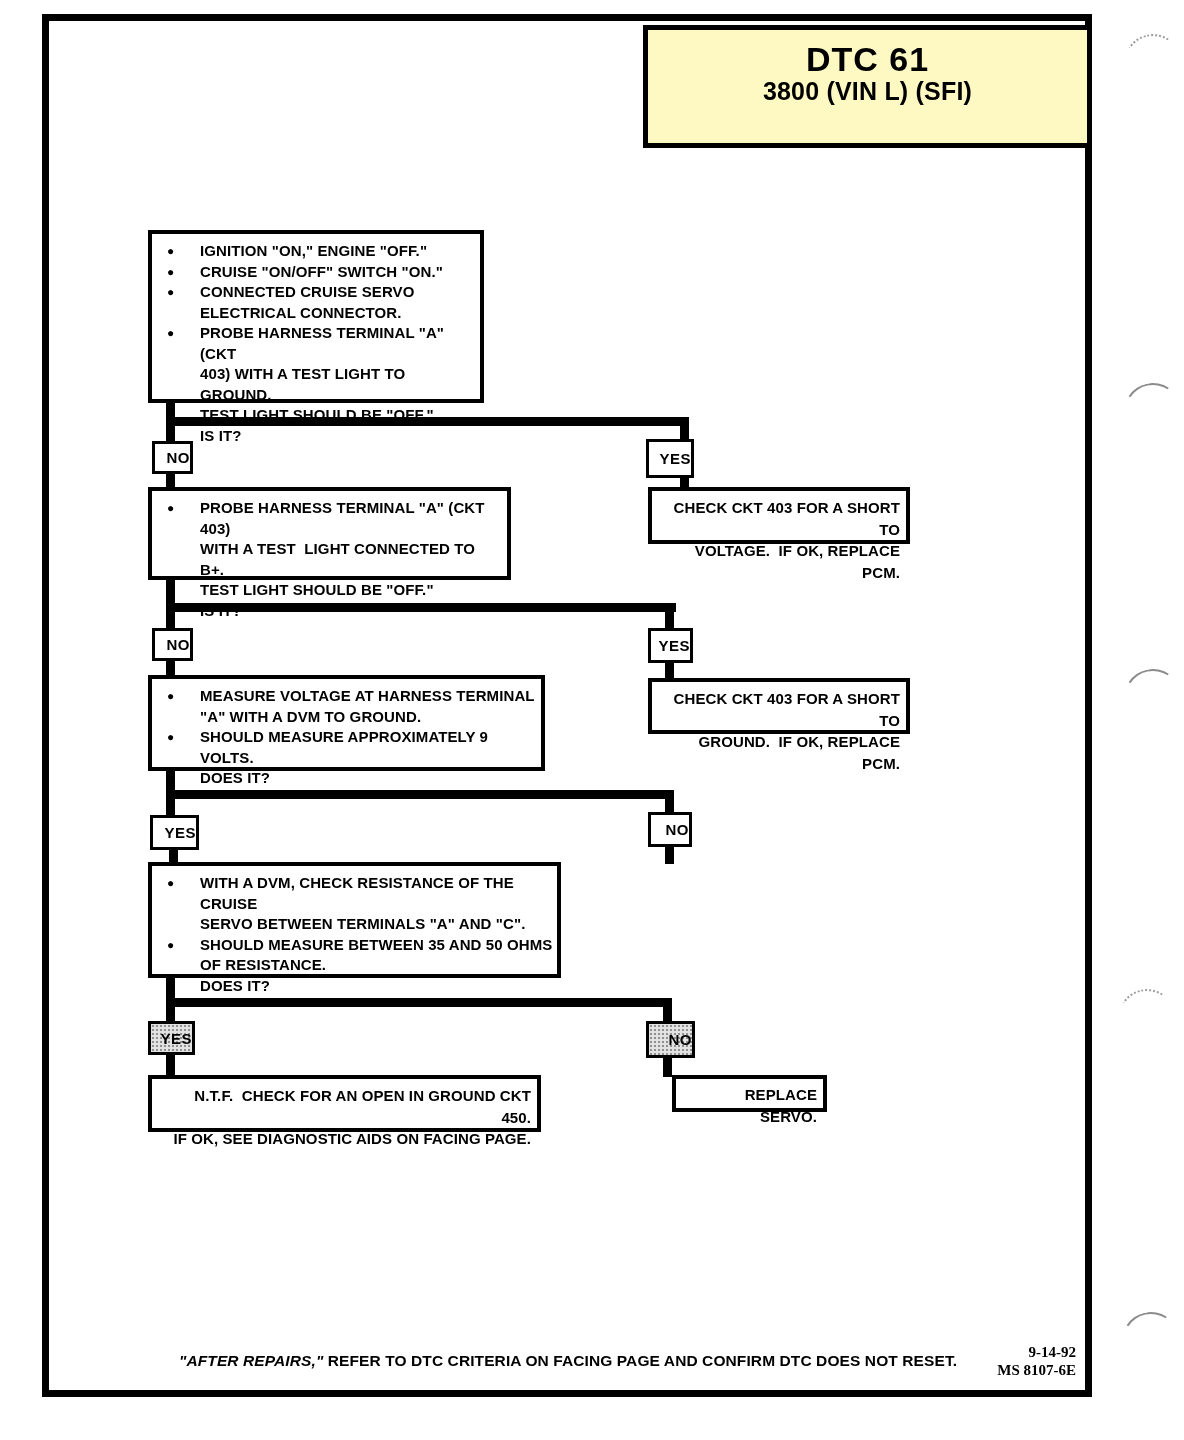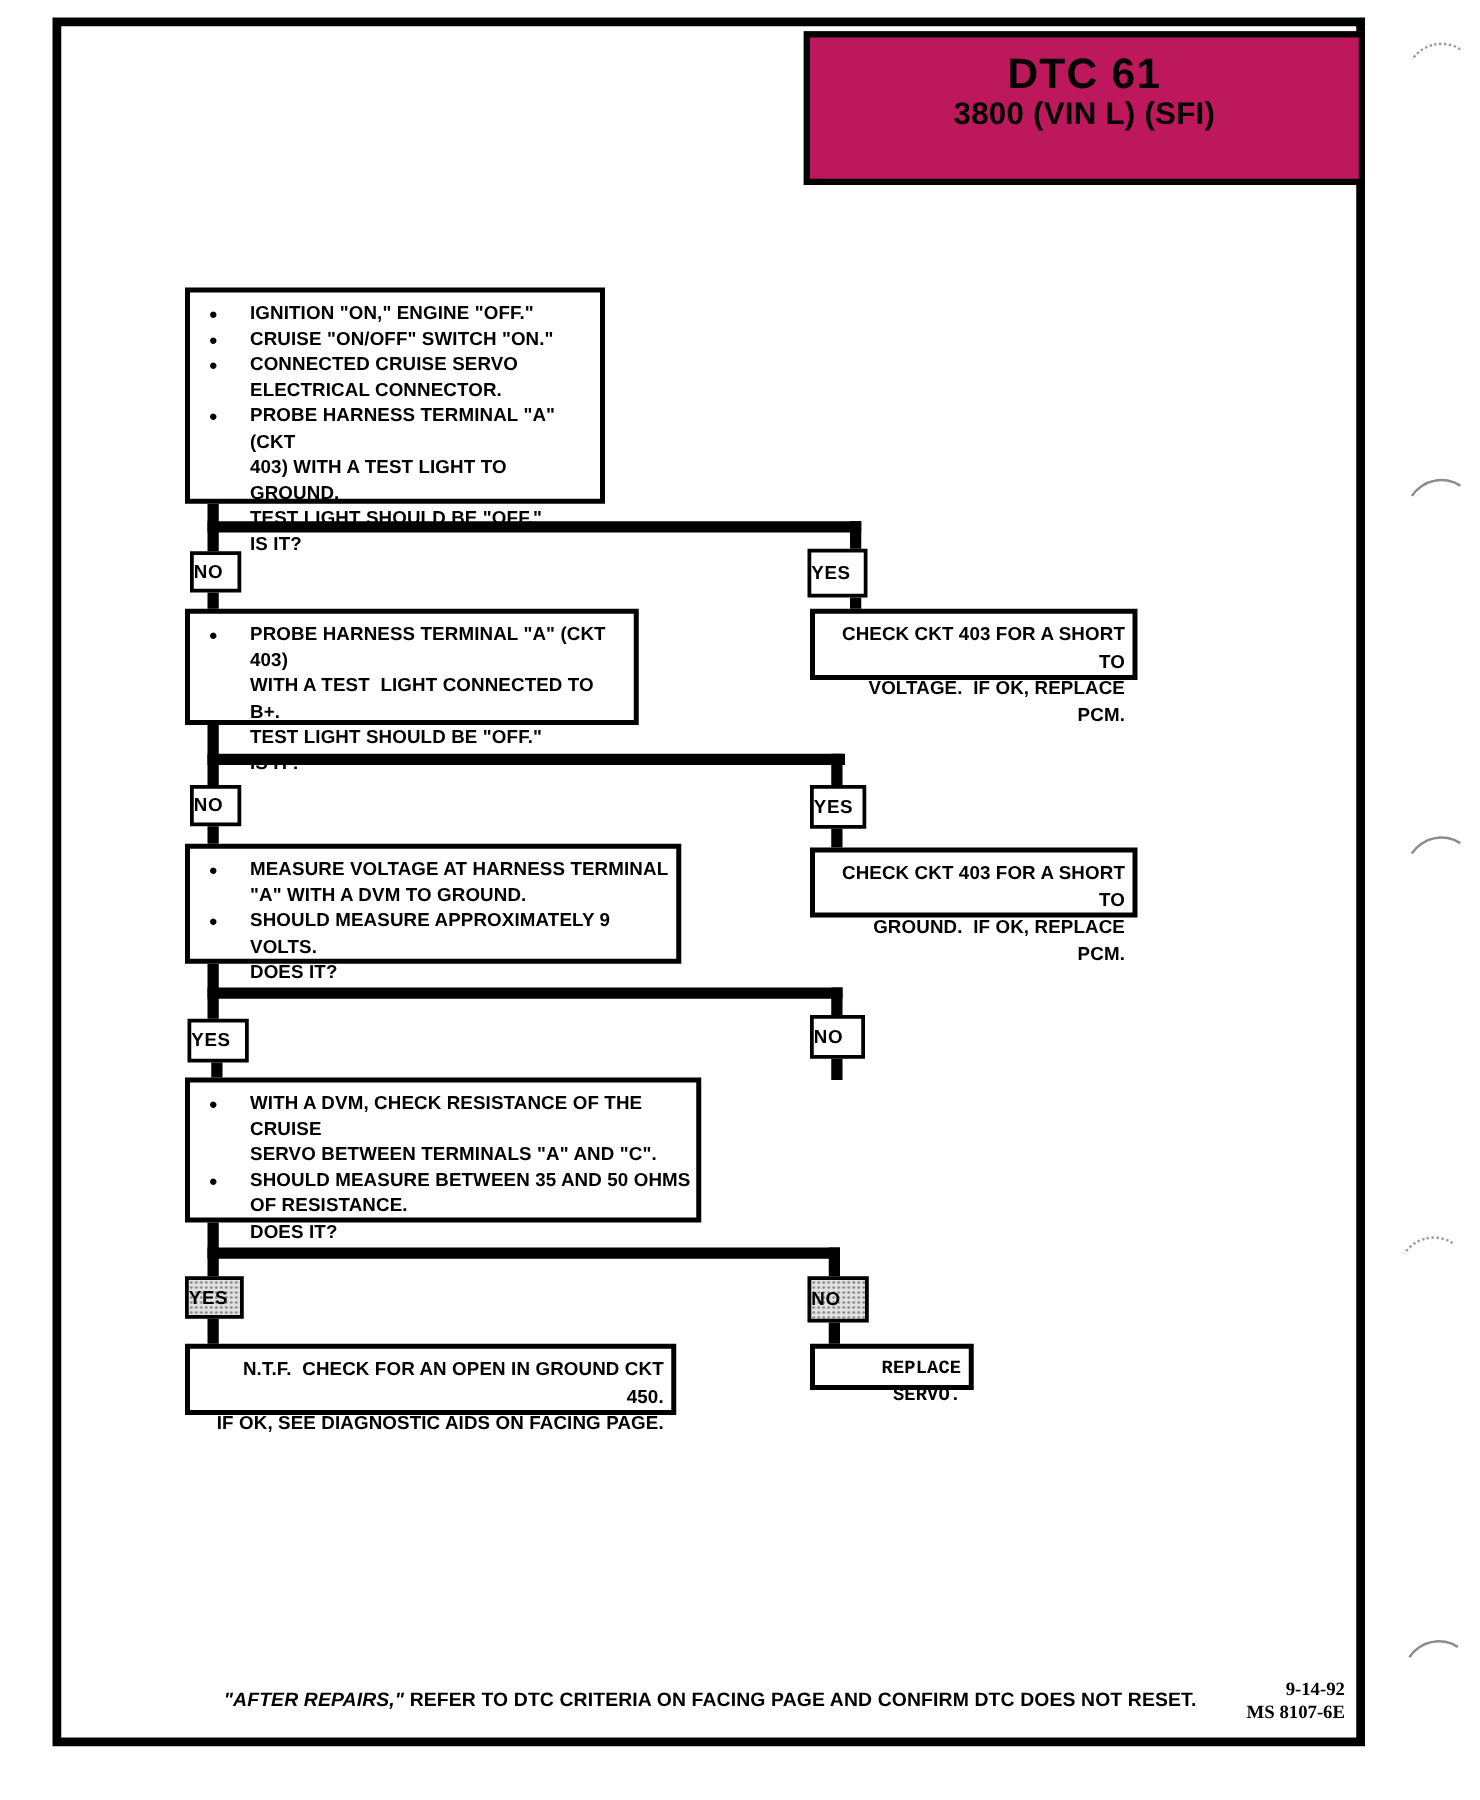--- a/index.html
+++ b/index.html
@@ -8,21 +8,21 @@
     font-family:"Liberation Sans", sans-serif; color:#000;
     overflow:hidden;
   }
   .frame {
     position:absolute; left:42px; top:14px; width:1036px; height:1369px;
     border:7px solid #000; box-sizing:content-box; background:#fff;
   }
   
   .title-box {
     position:absolute; left:643px; top:25px; width:439px; height:113px;
-    border:5px solid #000; background:#be185d; text-align:center;
+    border:5px solid #000; background:#fef9c3; text-align:center;
     font-weight:bold;
   }
   .title-dtc   { font-size:34px; letter-spacing:1px; margin-top:10px; line-height:38px; }
   .title-main  { font-size:25px; line-height:27px; margin-top:4px; letter-spacing:0.2px; }
   .title-sub   { font-size:25px; line-height:27px; letter-spacing:0.2px; }
 
   
   .flowbox {
     position:absolute; border:4px solid #000; background:#fff;
     box-sizing:border-box; font-weight:bold; font-size:15px;
@@ -30,21 +30,21 @@
   .bullets { padding:7px 4px 4px 8px; }
   .bullet-row { display:flex; }
   .bullet-glyph { flex:0 0 33px; padding-left:7px; font-size:12px; line-height:20.5px; }
   .bullet-text  { white-space:pre-wrap; line-height:20.5px; letter-spacing:0.1px; }
   .plain { padding:6px 6px 4px 9px; line-height:21.5px; white-space:pre-wrap; letter-spacing:0.1px;text-align:right; }
 
   
   .label-box {
     position:absolute; border:3px solid #000; background:#fff;
     box-sizing:border-box; font-weight:bold; font-size:15px; letter-spacing:0.5px;
-    display:flex; align-items:center; justify-content:flex-start;
+    display:flex; align-items:center; justify-content:flex-end;
   }
   .label-box.shaded {
     background-color:#e2e2e2;
     background-image:radial-gradient(#8f8f8f 1px, transparent 1.2px);
     background-size:4px 4px;
   }
 
   
   .conn { position:absolute; background:#000; }
 
@@ -208,21 +208,21 @@
     </div>
   <div class="label-box shaded" style="left:646px; top:1021px; width:49px; height:37px;">
       <span>NO</span>
     </div>
 
   <div class="flowbox" style="left:148px; top:1075px; width:393px; height:57px;">
     <div class="plain">N.T.F.  CHECK FOR AN OPEN IN GROUND CKT 450.
 IF OK, SEE DIAGNOSTIC AIDS ON FACING PAGE.</div>
   </div>
 
-  <div class="flowbox" style="left:648px; top:1075px; width:131px; height:37px;font-family:Liberation Mono, monospace;">
+  <div class="flowbox" style="left:672px; top:1075px; width:155px; height:37px;">
     <div class="plain" style="padding-top:5px;">REPLACE SERVO.</div>
   </div>
 
   <div class="footer-note">
     <span class="ital">"AFTER REPAIRS,"</span><span> REFER TO DTC CRITERIA ON FACING PAGE AND CONFIRM DTC DOES NOT RESET.</span>
   </div>
   <div class="doc-id">
     <div>9-14-92</div>
     <div>MS 8107-6E</div>
   </div>

